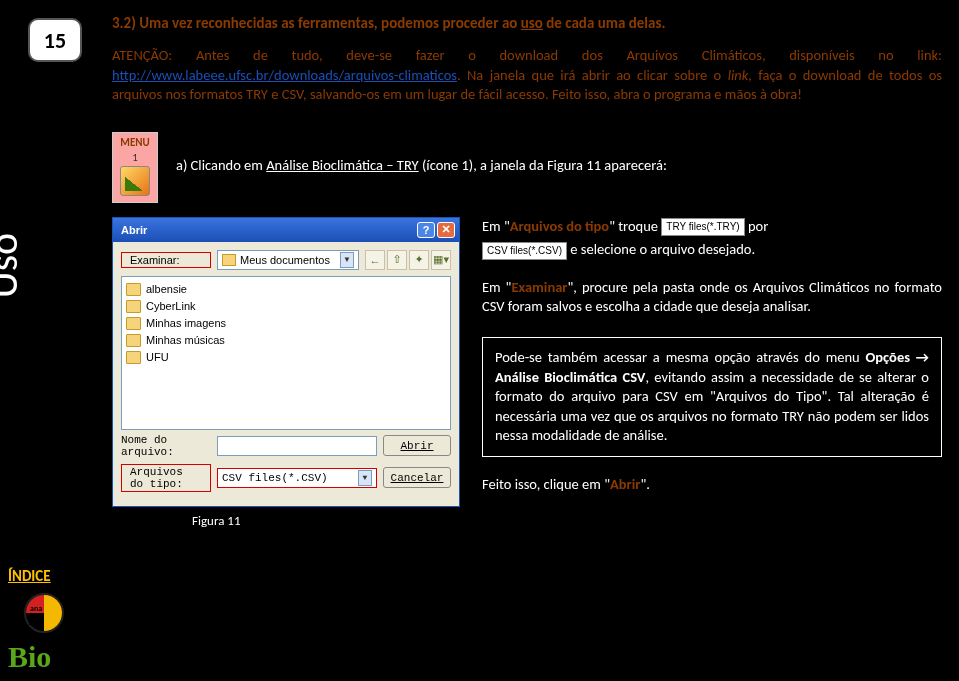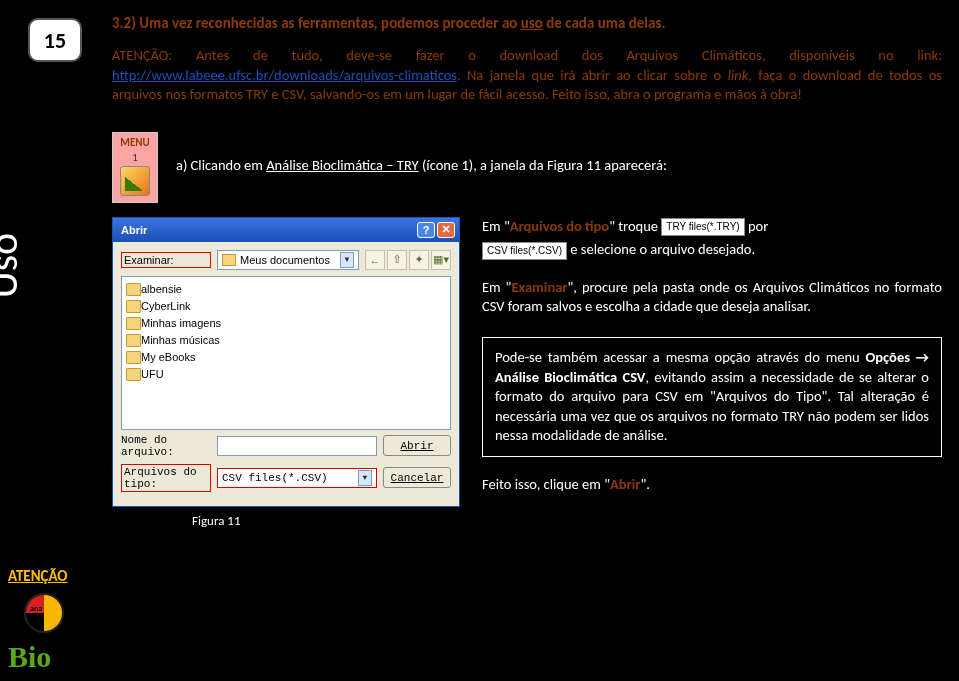--- a/index.html
+++ b/index.html
@@ -148,21 +148,21 @@
   .dlg-title .xbuttons { display: flex; gap: 2px; }
   .dlg-title .sqbtn {
     width: 18px; height: 16px; background: #e56a3e; border: 1px solid #fff;
     border-radius: 3px; display: flex; align-items:center; justify-content:center;
     color:#fff; font-size:11px; font-weight:bold;
   }
   .dlg-title .helpbtn { background:#4a86e8; }
   .dlg-body { padding: 8px; }
   .dlg-row { display: flex; align-items: center; gap: 6px; margin-bottom: 6px; }
   .dlg-lbl { width: 90px; }
-  .hl-red { border: 1px solid #d40000; padding: 1px 2px; }
+  .hl-red { border: 1px solid #d40000; padding: 1px 8px; }
   .combo {
     flex: 1;
     height: 20px;
     background: #fff;
     border: 1px solid #7b9ebd;
     display: flex;
     align-items: center;
     padding: 0 4px;
     gap: 4px;
   }
@@ -178,21 +178,21 @@
     display:flex; align-items:center; justify-content:center;
     font-size: 11px; color: #5a6e2e;
   }
   .filelist {
     height: 154px;
     background: #fff;
     border: 1px solid #7b9ebd;
     padding: 4px;
     color: #000;
   }
-  .frow { display: flex; align-items:center; height: 17px; }
+  .frow { display: flex; align-items:center; gap: 5px; height: 17px; }
   .frow .fico { width:15px; height:13px; background:#f6d47c; border:1px solid #c79a2a; border-radius:1px; }
   .bottom-rows .dlg-row { margin-top:4px;font-family:Liberation Mono, monospace; }
   .txtbox {
     flex: 1;
     height: 20px;
     background: #fff;
     border: 1px solid #7b9ebd;
   }
   .wbtn {
     width: 68px; height: 21px;
@@ -238,21 +238,21 @@
   .infobox .b { font-weight: bold; }
   .final { margin-top: 18px; }
   .final .ab { color: #8b3a00; font-weight: bold; }
 </style>
 </head>
 <body>
 
 <div class="sidebar">
   <div class="page-number-box">15</div>
   <div class="rotated-label">Uso</div>
-  <a class="indice-link">ATENÇÃO</a>
+  <a class="indice-link">ÍNDICE</a>
   <div class="logo">
     <svg viewBox="0 0 60 82">
       <circle cx="38" cy="20" r="19" fill="none" stroke="#222" stroke-width="2"></circle>
       <path d="M20 20 a18 18 0 0 1 36 0" fill="#d42020"></path>
       <path d="M38 2 a18 18 0 0 1 0 36" fill="#f5b800"></path>
       <text x="24" y="18" font-size="8" fill="#000" font-weight="bold">ana</text>
       <text x="22" y="30" font-size="9" fill="#000" font-weight="bold">ysis</text>
       <text x="2" y="74" font-size="30" font-family="cursive" fill="#5aa81a" font-weight="bold">Bio</text>
     </svg>
   </div>
@@ -316,24 +316,20 @@
             <div class="frow">
                 <span class="fico"></span>
                 <span>Minhas imagens</span>
               </div>
             <div class="frow">
                 <span class="fico"></span>
                 <span>Minhas músicas</span>
               </div>
             <div class="frow">
                 <span class="fico"></span>
-                <span>My eBooks</span>
-              </div>
-            <div class="frow">
-                <span class="fico"></span>
                 <span>UFU</span>
               </div>
           </div>
           <div class="bottom-rows">
             <div class="dlg-row">
               <span class="dlg-lbl">Nome do arquivo:</span>
               <div class="txtbox"></div>
               <div class="wbtn hl-red">Abrir</div>
             </div>
             <div class="dlg-row">

